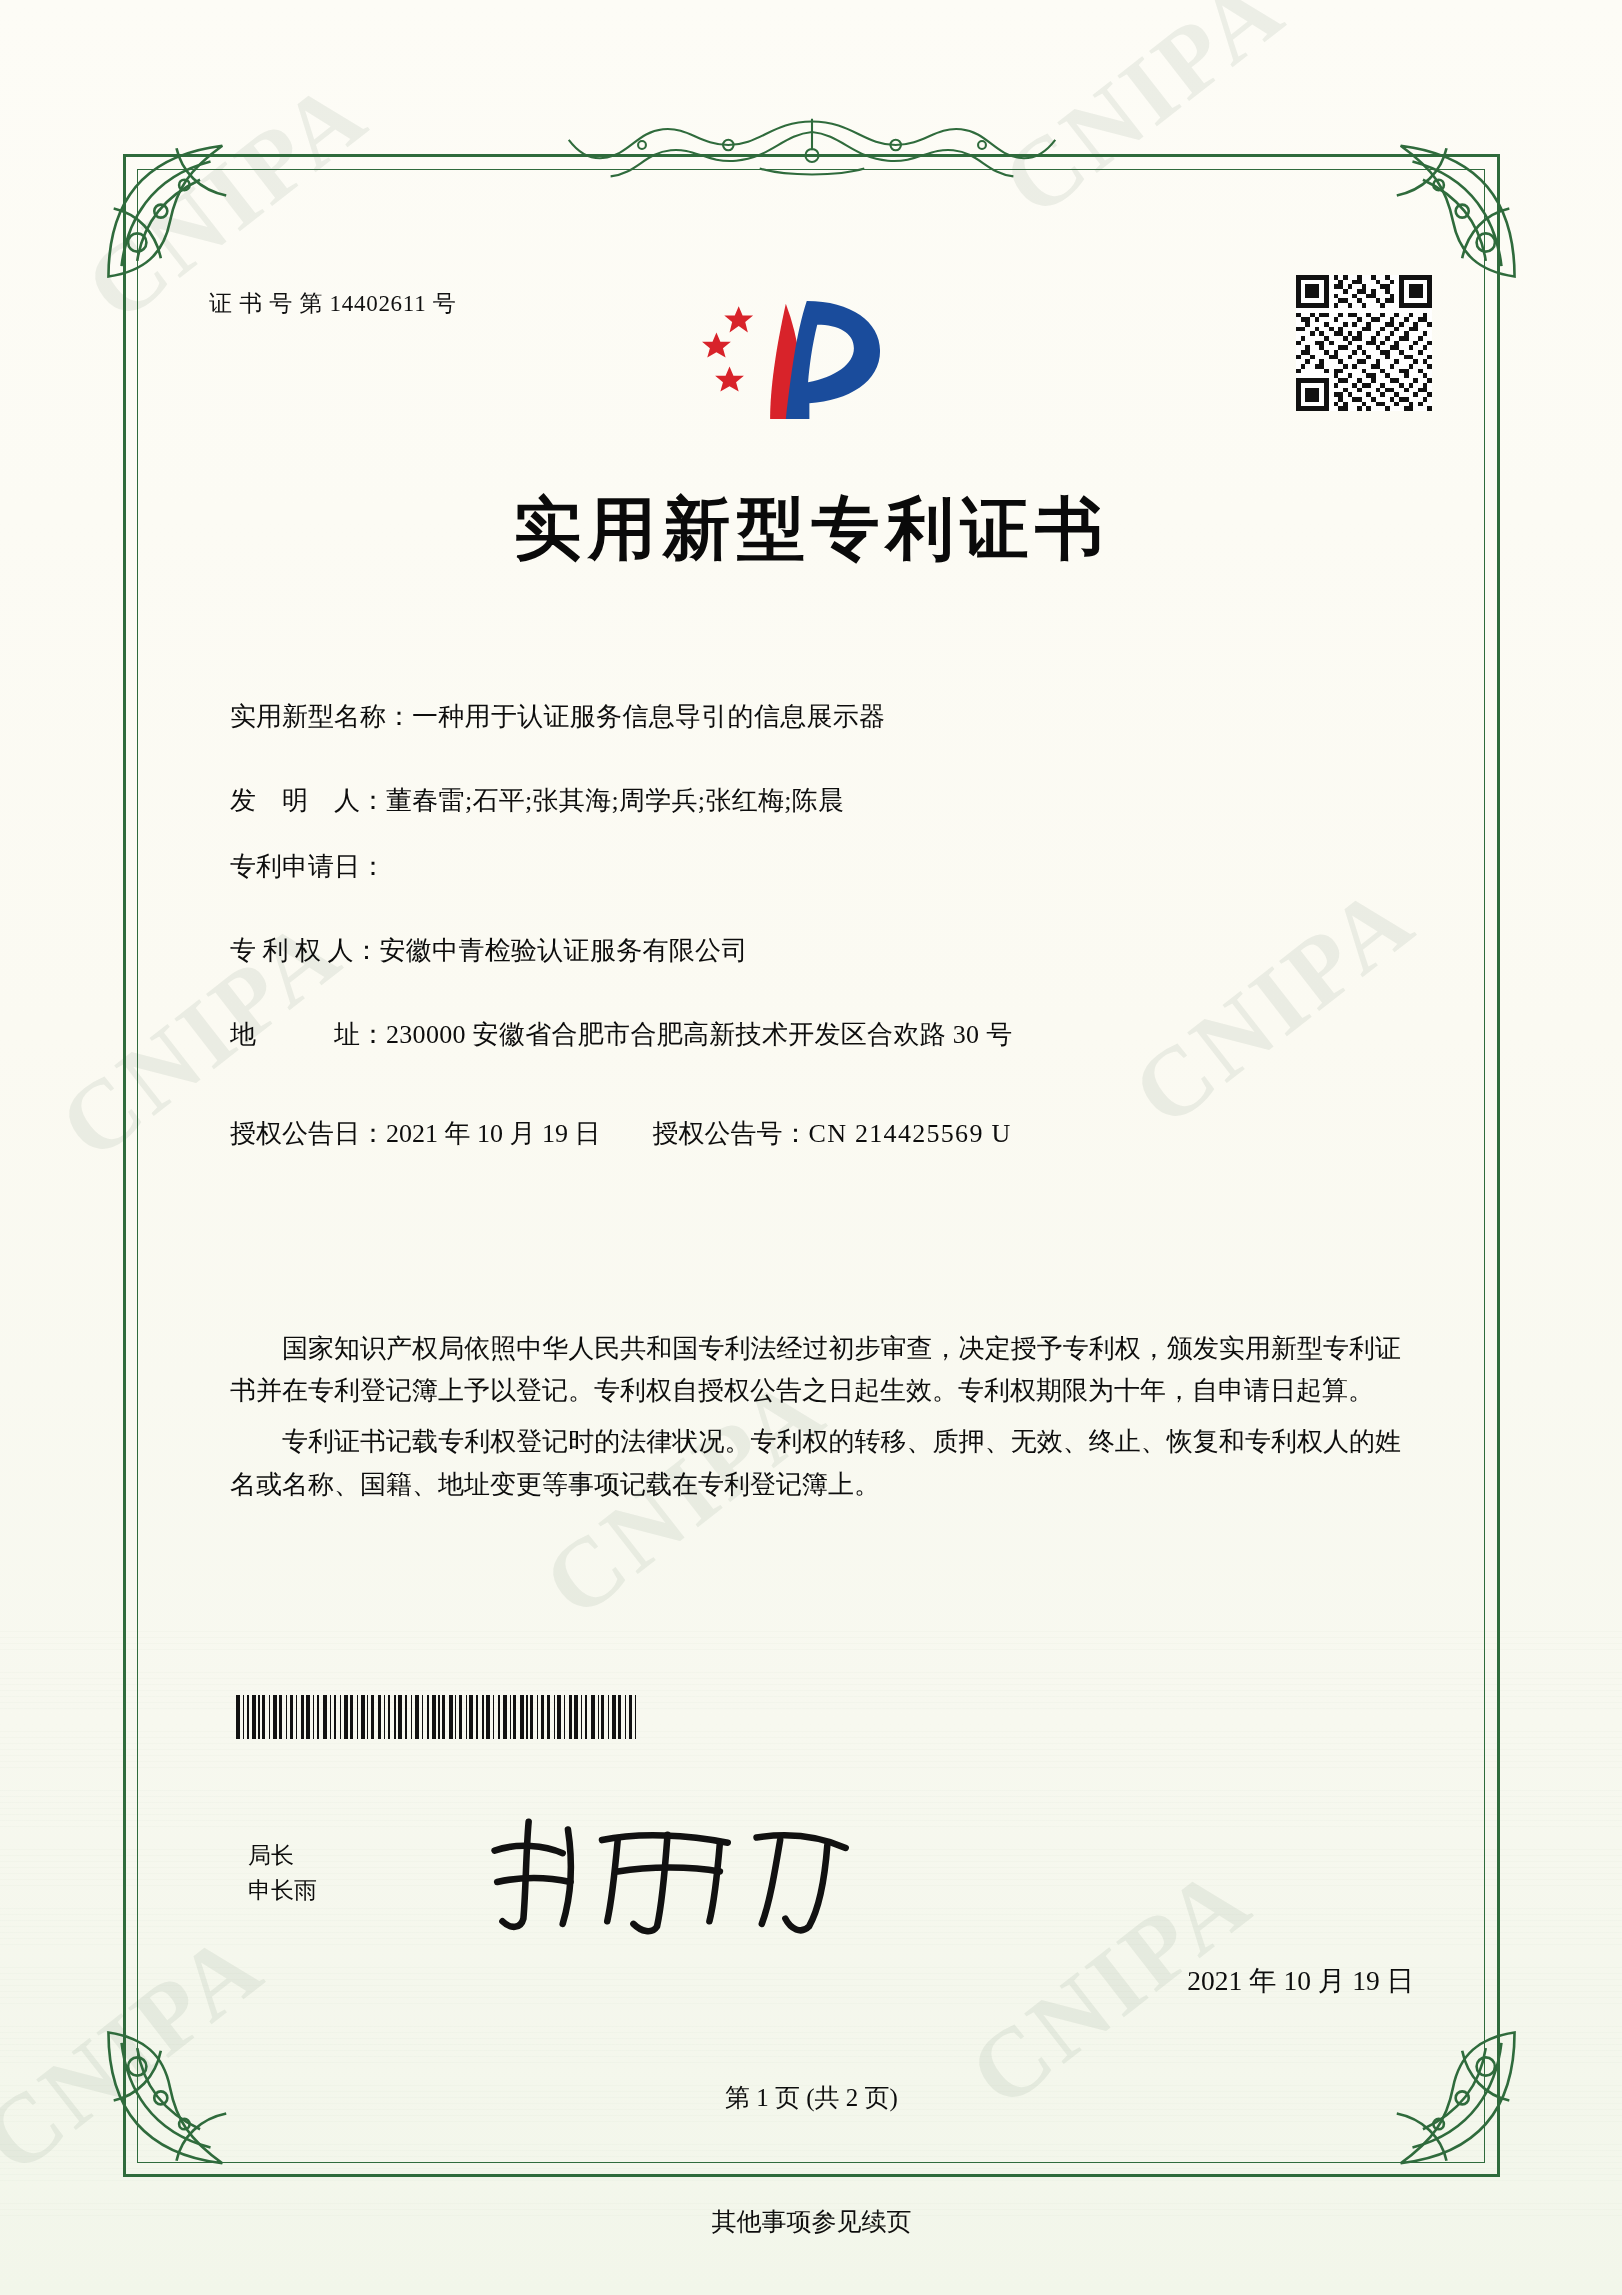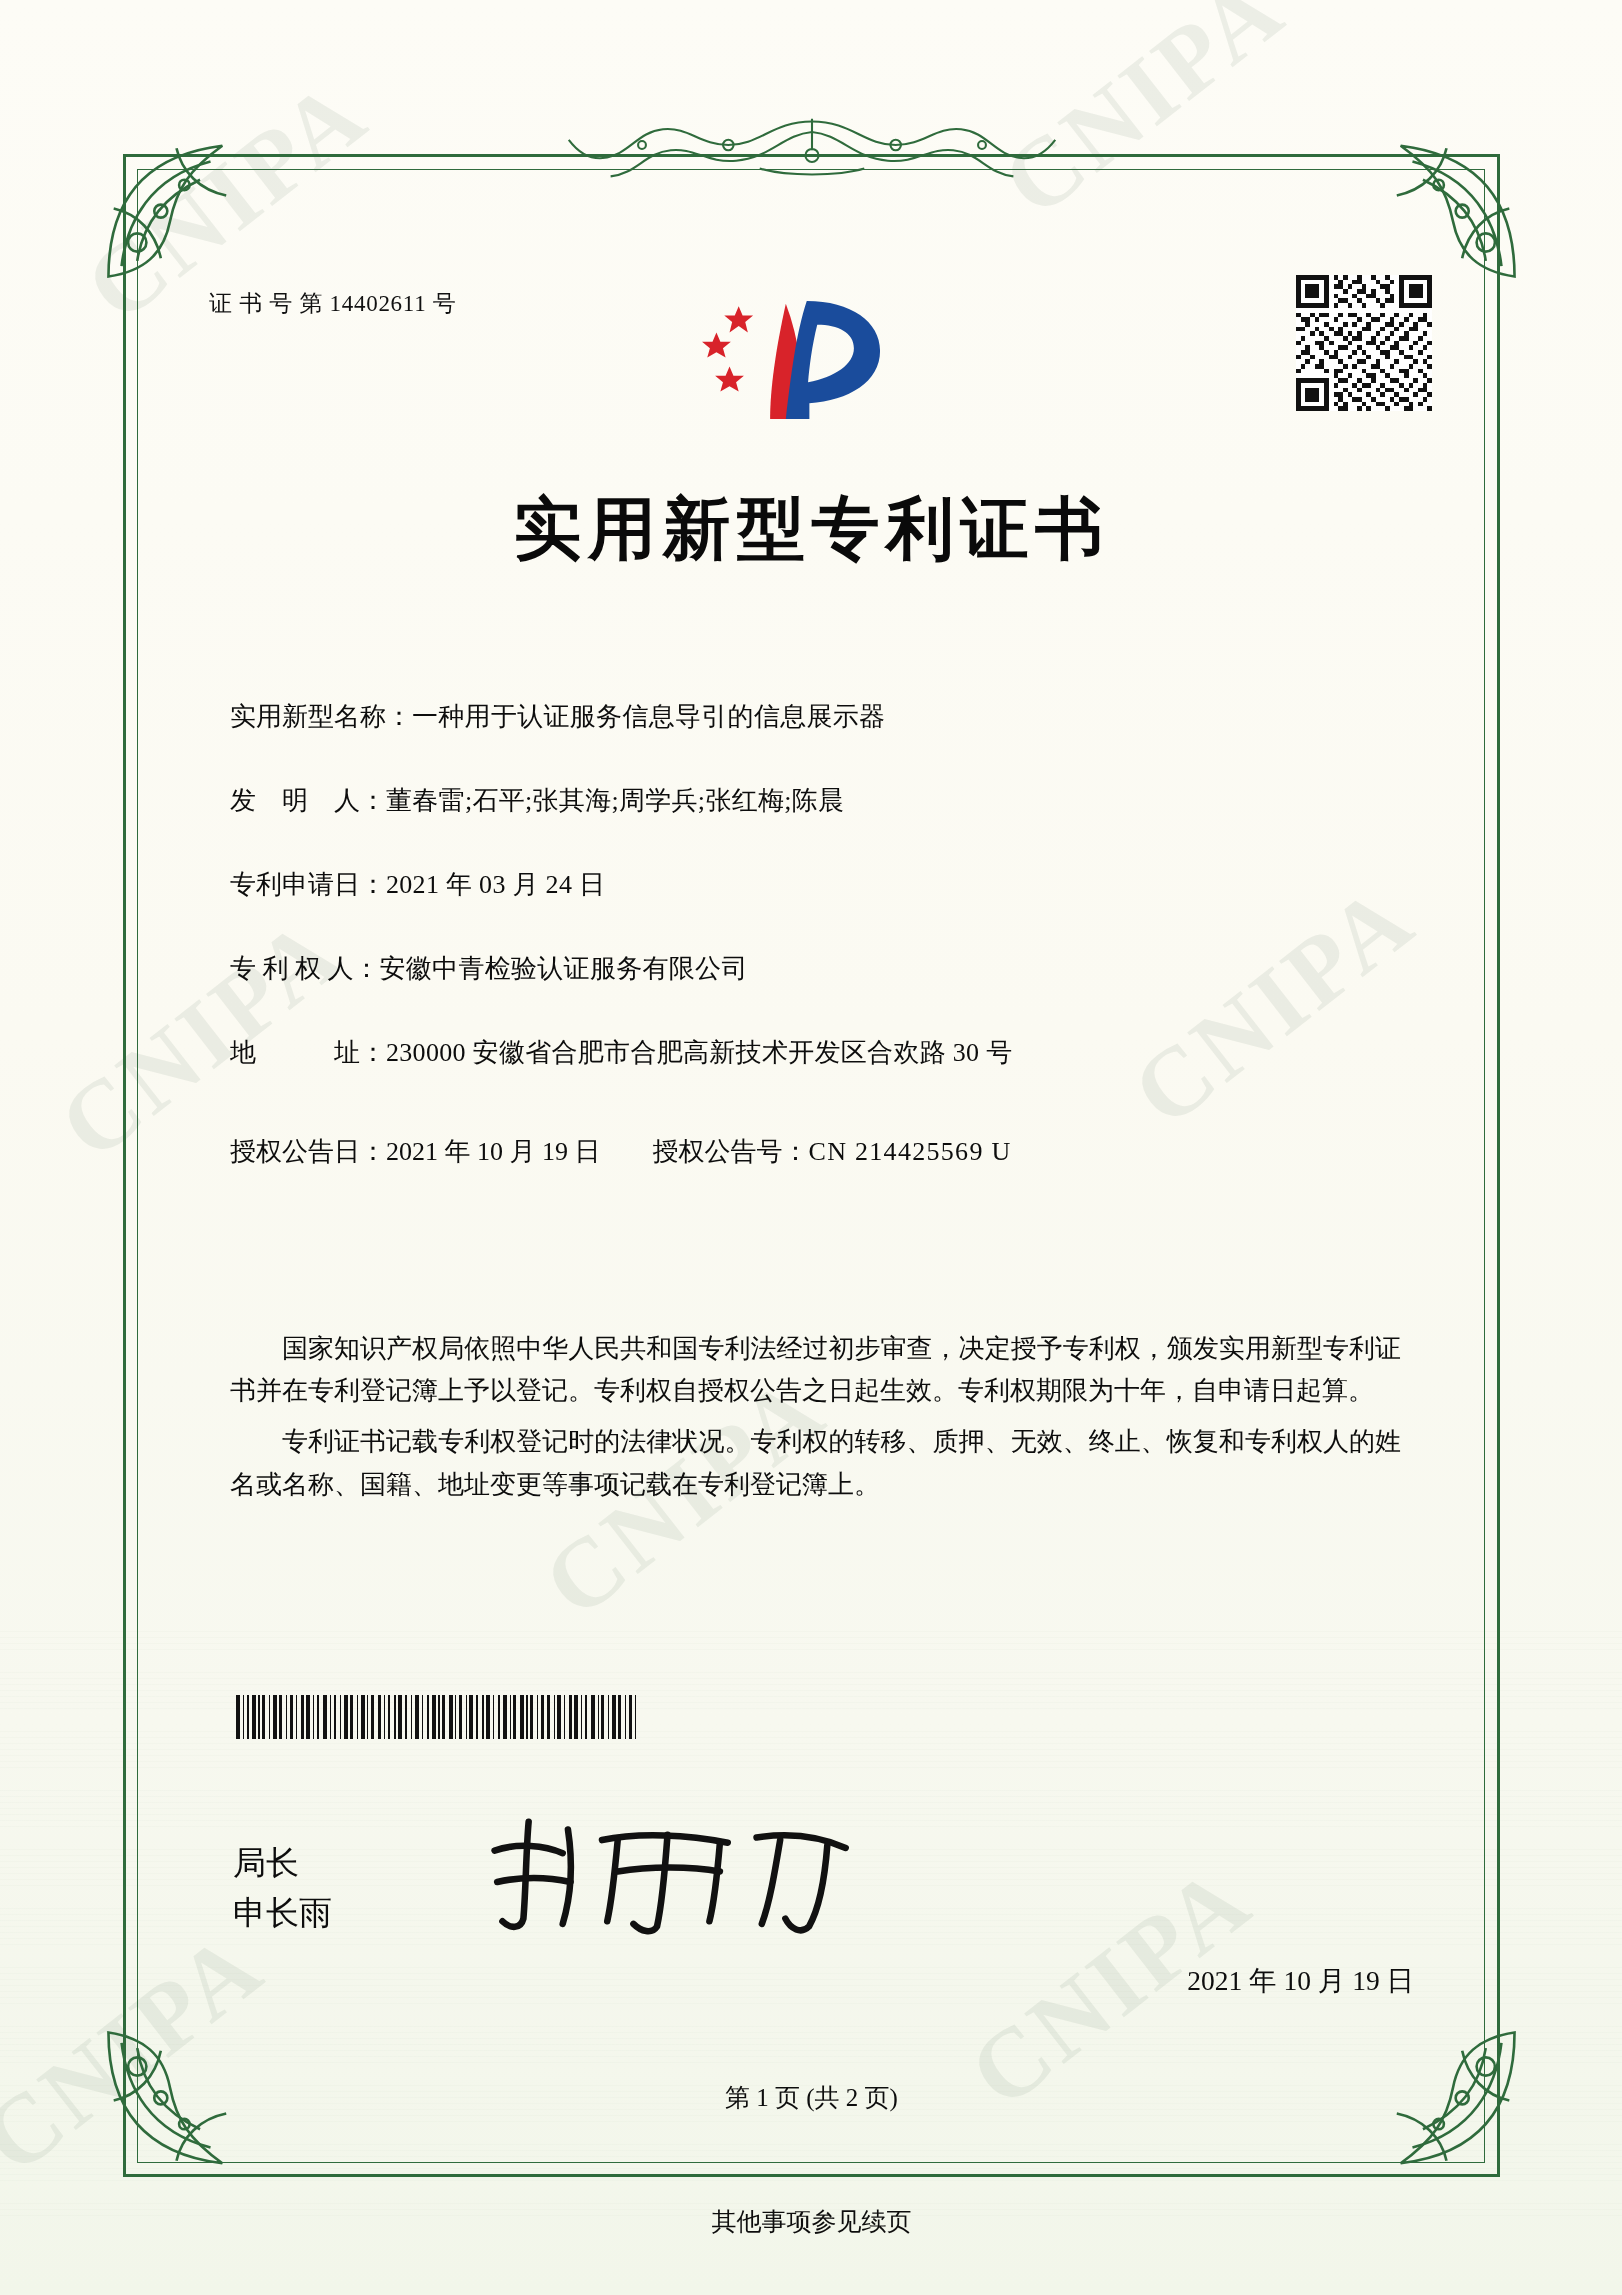--- a/index.html
+++ b/index.html
@@ -188,23 +188,23 @@
     position: absolute;
     left: 234px;
     top: 1695px;
     width: 432px;
     height: 44px;
   }
 
   
   .sig-label {
     position: absolute;
-    left: 233px;
+    left: 248px;
     top: 1839px;
-    font-size: 33px;
+    font-size: 23px;
     line-height: 1.5;
     color: #0d0d0d;
   }
   .sig-mark {
     position: absolute;
     left: 471px;
     top: 1806px;
     width: 393px;
     height: 131px;
   }
@@ -547,21 +547,20 @@
     <div class="field-row">
       <span class="field-label">实用新型名称：</span>
       <span class="field-value">一种用于认证服务信息导引的信息展示器</span>
     </div>
     <div class="field-row">
       <span class="field-label">发　明　人：</span>
       <span class="field-value">董春雷;石平;张其海;周学兵;张红梅;陈晨</span>
     </div>
     <div class="field-row">
       <span class="field-label">专利申请日：</span>
-      <span class="field-value">2021 年 03 月 24 日</span>
     </div>
     <div class="field-row">
       <span class="field-label">专 利 权 人：</span>
       <span class="field-value">安徽中青检验认证服务有限公司</span>
     </div>
     <div class="field-row">
       <span class="field-label">地　　　址：</span>
       <span class="field-value">230000 安徽省合肥市合肥高新技术开发区合欢路 30 号</span>
     </div>
     <div class="field-row double">

